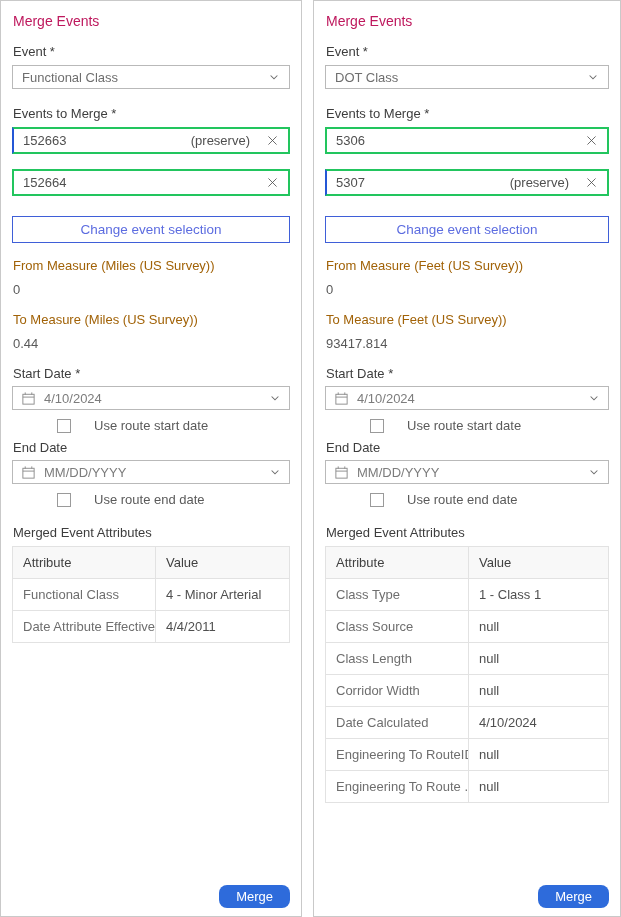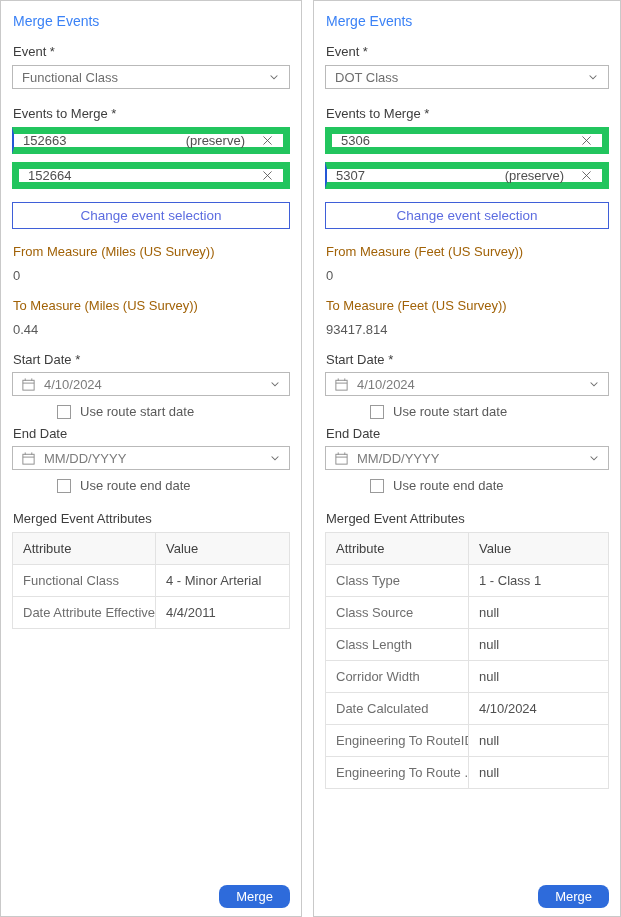--- a/index.html
+++ b/index.html
@@ -14,40 +14,40 @@
   .panel {
     border: 1px solid #c9c9c9;
     background: #fff;
     display: flex; flex-direction: column;
     padding: 10px 11px 8px 11px;
     height: 917px;
   }
   .panel.p0 { width: 302px; }
   .panel.p1 { flex: 1; }
 
-  .panel-title { font-size: 14px; color: #3b82f6; margin: 2px 0 0 1px; }
+  .panel-title { font-size: 14px; color: #be185d; margin: 2px 0 0 1px; }
 
   .field-label { font-size: 13px; color: #3d3d3d; margin: 15px 0 0 1px; }
   .field-label.tight { margin-top: 17px; }
 
   .select {
     height: 24px; margin-top: 6px;
     border: 1px solid #b9b9b9;
     display: flex; align-items: center;
     padding: 0 9px; font-size: 13px; color: #6e6e6e;
     cursor: pointer; background: #fff;
   }
   .select .chev { margin-left: auto; display: flex; }
 
   .events-list { margin-top: 6px; }
   .event-input {
-    height: 27px; border: 7px solid #22c55e;
+    height: 27px; border: 2px solid #22c55e;
     display: flex; align-items: center;
     padding: 6px 9px; font-size: 13px; color: #4f4f4f;
-    margin-bottom: 8px; background: #fff;
+    margin-bottom: 15px; background: #fff;
   }
   .event-input.preserve { border-left: 2px solid var(--focus-bar); }
   .event-input .right { margin-left: auto; display: flex; align-items: center; gap: 16px; }
   .event-input .badge { color: #4f4f4f; }
   .x-icon { display: flex; cursor: pointer; }
 
   .outline-btn {
     width: 100%; height: 27px; margin-top: 5px;
     background: #fff;
     border: 1px solid var(--outline-border);
@@ -61,21 +61,21 @@
 
   .date-field {
     height: 24px; margin-top: 5px;
     border: 1px solid #b9b9b9;
     display: flex; align-items: center; gap: 8px;
     padding: 0 8px; font-size: 13px; color: #7c7c7c;
     cursor: pointer; background: #fff;
   }
   .date-field .chev { margin-left: auto; display: flex; }
 
-  .checkbox-row { display: flex; align-items: center; gap: 9px; margin: 8px 0 0 1px; padding-left: 44px; }
+  .checkbox-row { display: flex; align-items: center; gap: 23px; margin: 8px 0 0 1px; padding-left: 44px; }
   .checkbox {
     width: 14px; height: 14px; border: 1px solid #9a9a9a;
     background: #fff; flex: 0 0 auto; cursor: pointer;
   }
   .checkbox-label { font-size: 13px; color: #5a5a5a; }
 
   .attributes-label { font-size: 13px; color: #3d3d3d; margin: 18px 0 0 1px; }
   table.attr-table {
     width: 100%; margin-top: 6px;
     border-collapse: collapse; font-size: 13px;

